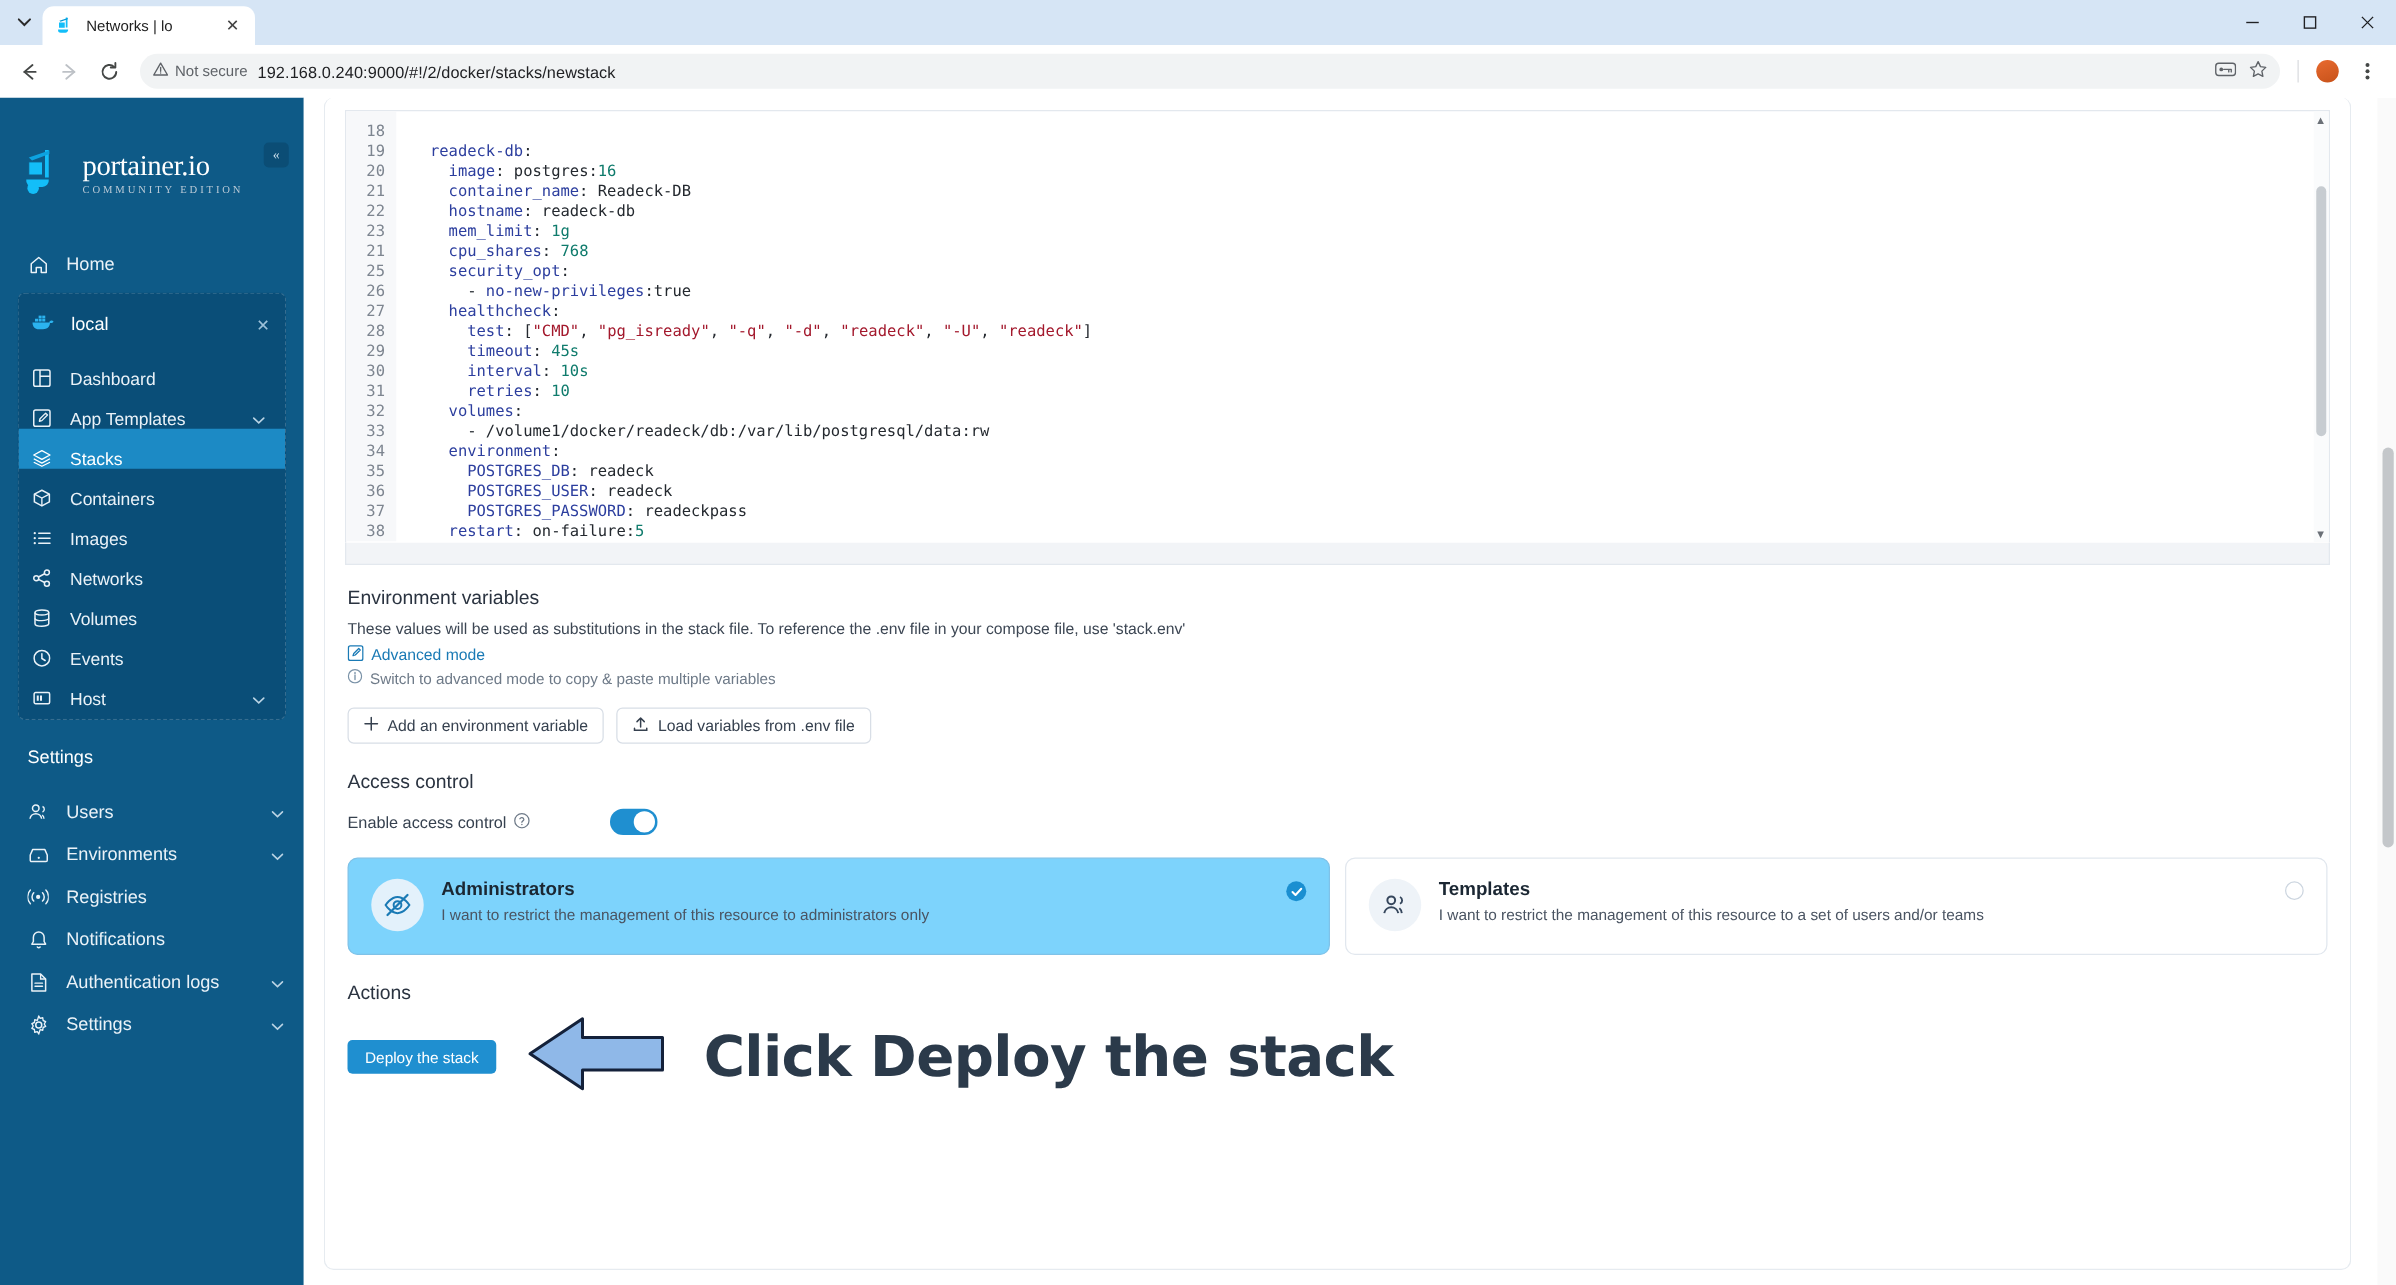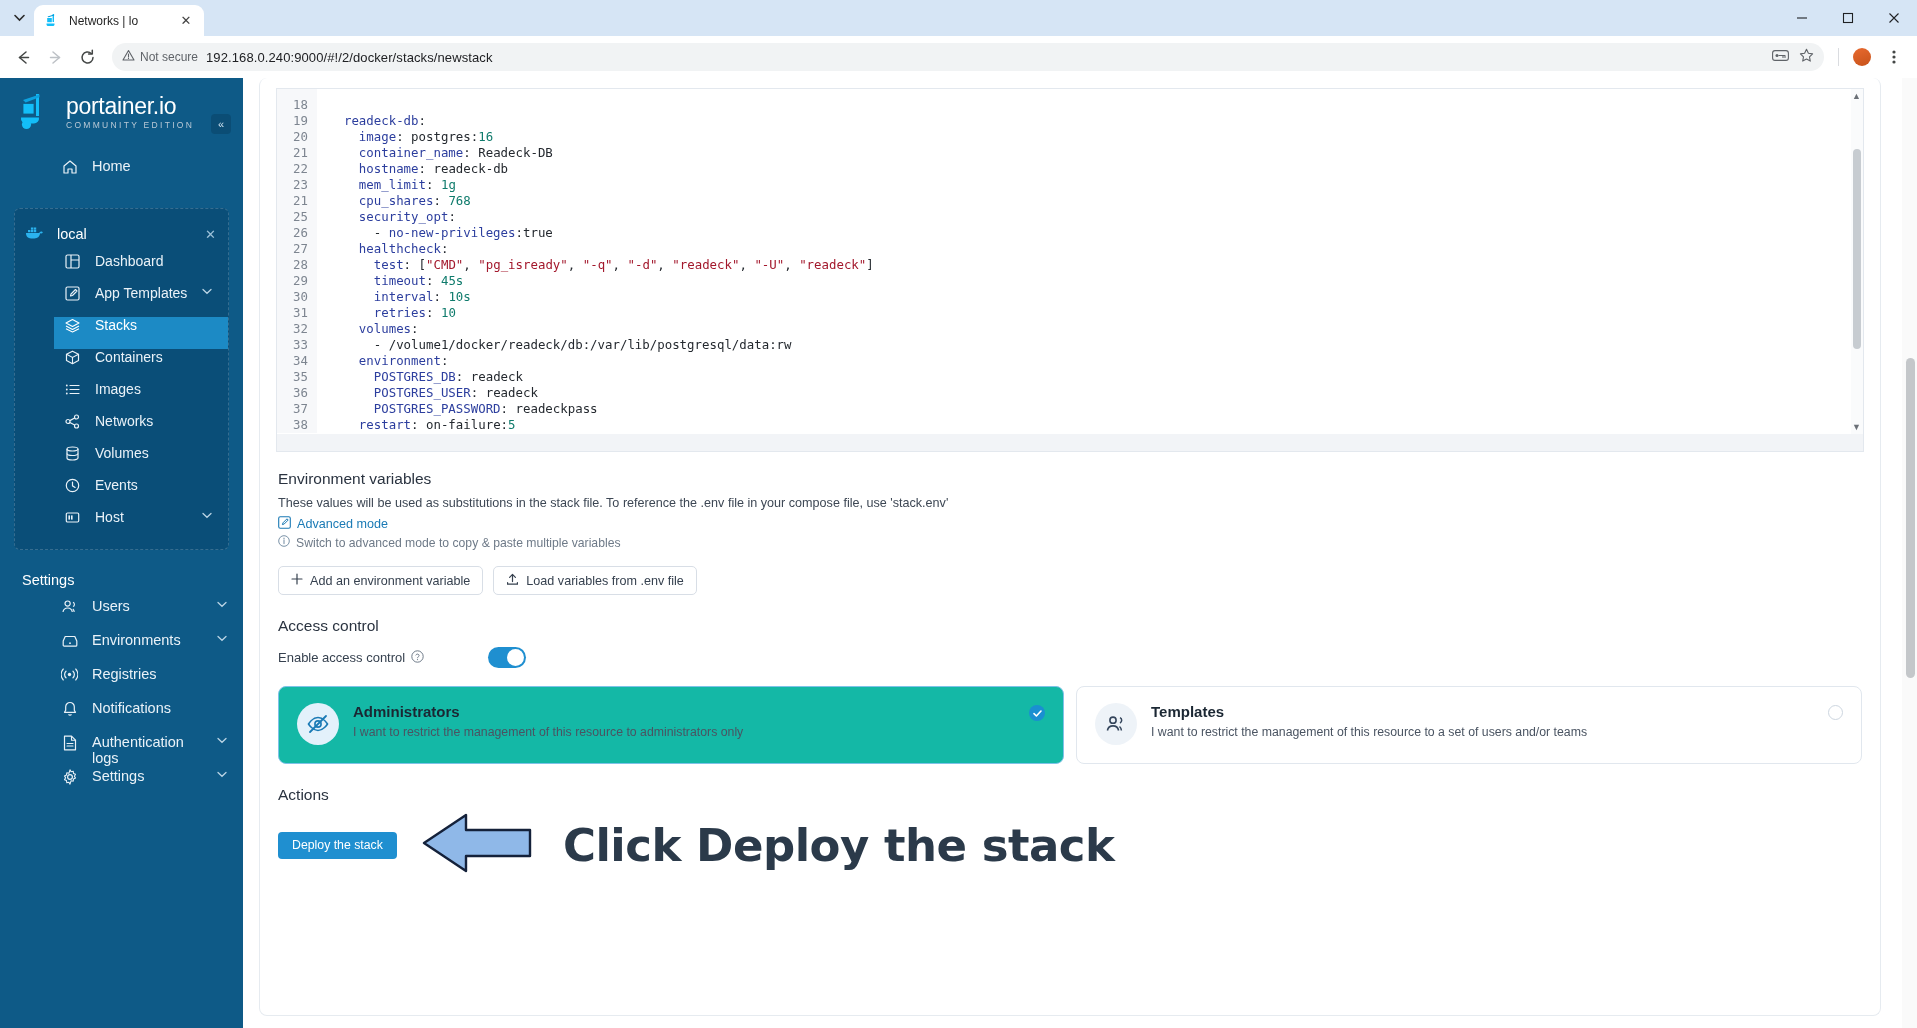--- a/index.html
+++ b/index.html
@@ -52,33 +52,33 @@
     display:flex;align-items:center;justify-content:center;
   }
   .toolbar-sep { width:1px; height:18px; background:#dadce0; margin:0 6px; }
 
   
   .viewport { flex: 1; display: flex; background: #fff; position: relative; overflow: hidden; }
   .sidebar {
     width: 243px; flex: none; background: #0e5a87; color: #fff;
     display: flex; flex-direction: column; position: relative;
   }
-  .logo-row { display:flex; align-items:center; gap:10px; padding: 14px 0 26px 20px; position: relative; }
+  .logo-row { display:flex; align-items:center; gap:10px; padding: 40px 0 26px 20px; position: relative; font-family: Liberation Serif, serif; }
   .logo-mark { width: 36px; height: 40px; flex:none; }
   .logo-text { line-height: 1; }
   .logo-text .main { font-size: 23px; font-weight: 400; color:#fff; letter-spacing:-0.3px; }
   .logo-text .sub { font-size: 8.5px; letter-spacing: 2.3px; color: #b9c9d6; margin-top:3px; }
   .collapse-btn {
     position:absolute; right: 12px; top: 36px; width: 20px; height: 20px;
     border-radius: 4px; background: #0b4d75; color:#cfe2ef; font-size: 11px;
     display:flex; align-items:center; justify-content:center;
   }
   .nav-item {
-    display:flex; align-items:flex-start; gap: 14px; height: 36px;
-    padding-left: 22px; font-size: 14.5px; color: #eaf2f8; cursor:pointer;margin-left:39px;
+    display:flex; align-items:flex-end; gap: 14px; height: 36px;
+    padding-left: 22px; font-size: 14.5px; color: #eaf2f8; cursor:pointer;
   }
   .nav-item .nico { width: 17px; height:17px; flex:none; display:flex; align-items:center; justify-content:center; }
   .env-group {
     margin: 14px 14px 0 14px; background:#0a4e78; border-radius: 6px;
     padding: 6px 0 8px 0; border: 1px dashed rgba(255,255,255,0.18);
   }
   .env-head {
     display:flex; align-items:center; gap: 12px; height: 38px; padding-left: 10px;
     font-size: 14.5px; color:#fff; position: relative;
   }
@@ -138,21 +138,21 @@
   .toggle-label { font-size: 13px; color:#36414f; display:flex; align-items:center; gap:6px; width: 210px; }
   .switch {
     width: 38px; height: 21px; border-radius: 11px; background:#1f8fd0; position:relative; cursor:pointer;
   }
   .switch .knob { position:absolute; right:2px; top:2px; width:17px; height:17px; border-radius:50%; background:#fff; }
   .cards { display:flex; gap: 12px; margin: 18px 18px 0 18px; }
   .acard {
     flex: 1; border-radius: 8px; padding: 16px 18px; position: relative;
     display:flex; align-items:flex-start; gap: 14px; min-height: 78px;
   }
-  .acard.selected { border: 1px solid #7fc2e8; background:#14b8a6; }
+  .acard.selected { border: 1px solid #7fc2e8; background:#7dd3fc; }
   .acard.plain { border: 1px solid #e1e7ee; background:#fff; }
   .acard .cico {
     width: 42px; height: 42px; border-radius: 50%; background:#e3f1fb; flex:none;
     display:flex; align-items:center; justify-content:center; color:#1a7ab5;
   }
   .acard.plain .cico { background:#eef3f8; color:#35465c; }
   .acard .ctitle { font-size: 15px; color:#1b2733; font-weight: 700; margin-bottom: 5px; }
   .acard .cdesc { font-size: 12.3px; color:#4a5462; }
   .radio-on {
     position:absolute; right: 18px; top: 18px; width: 16px; height:16px; border-radius:50%;

